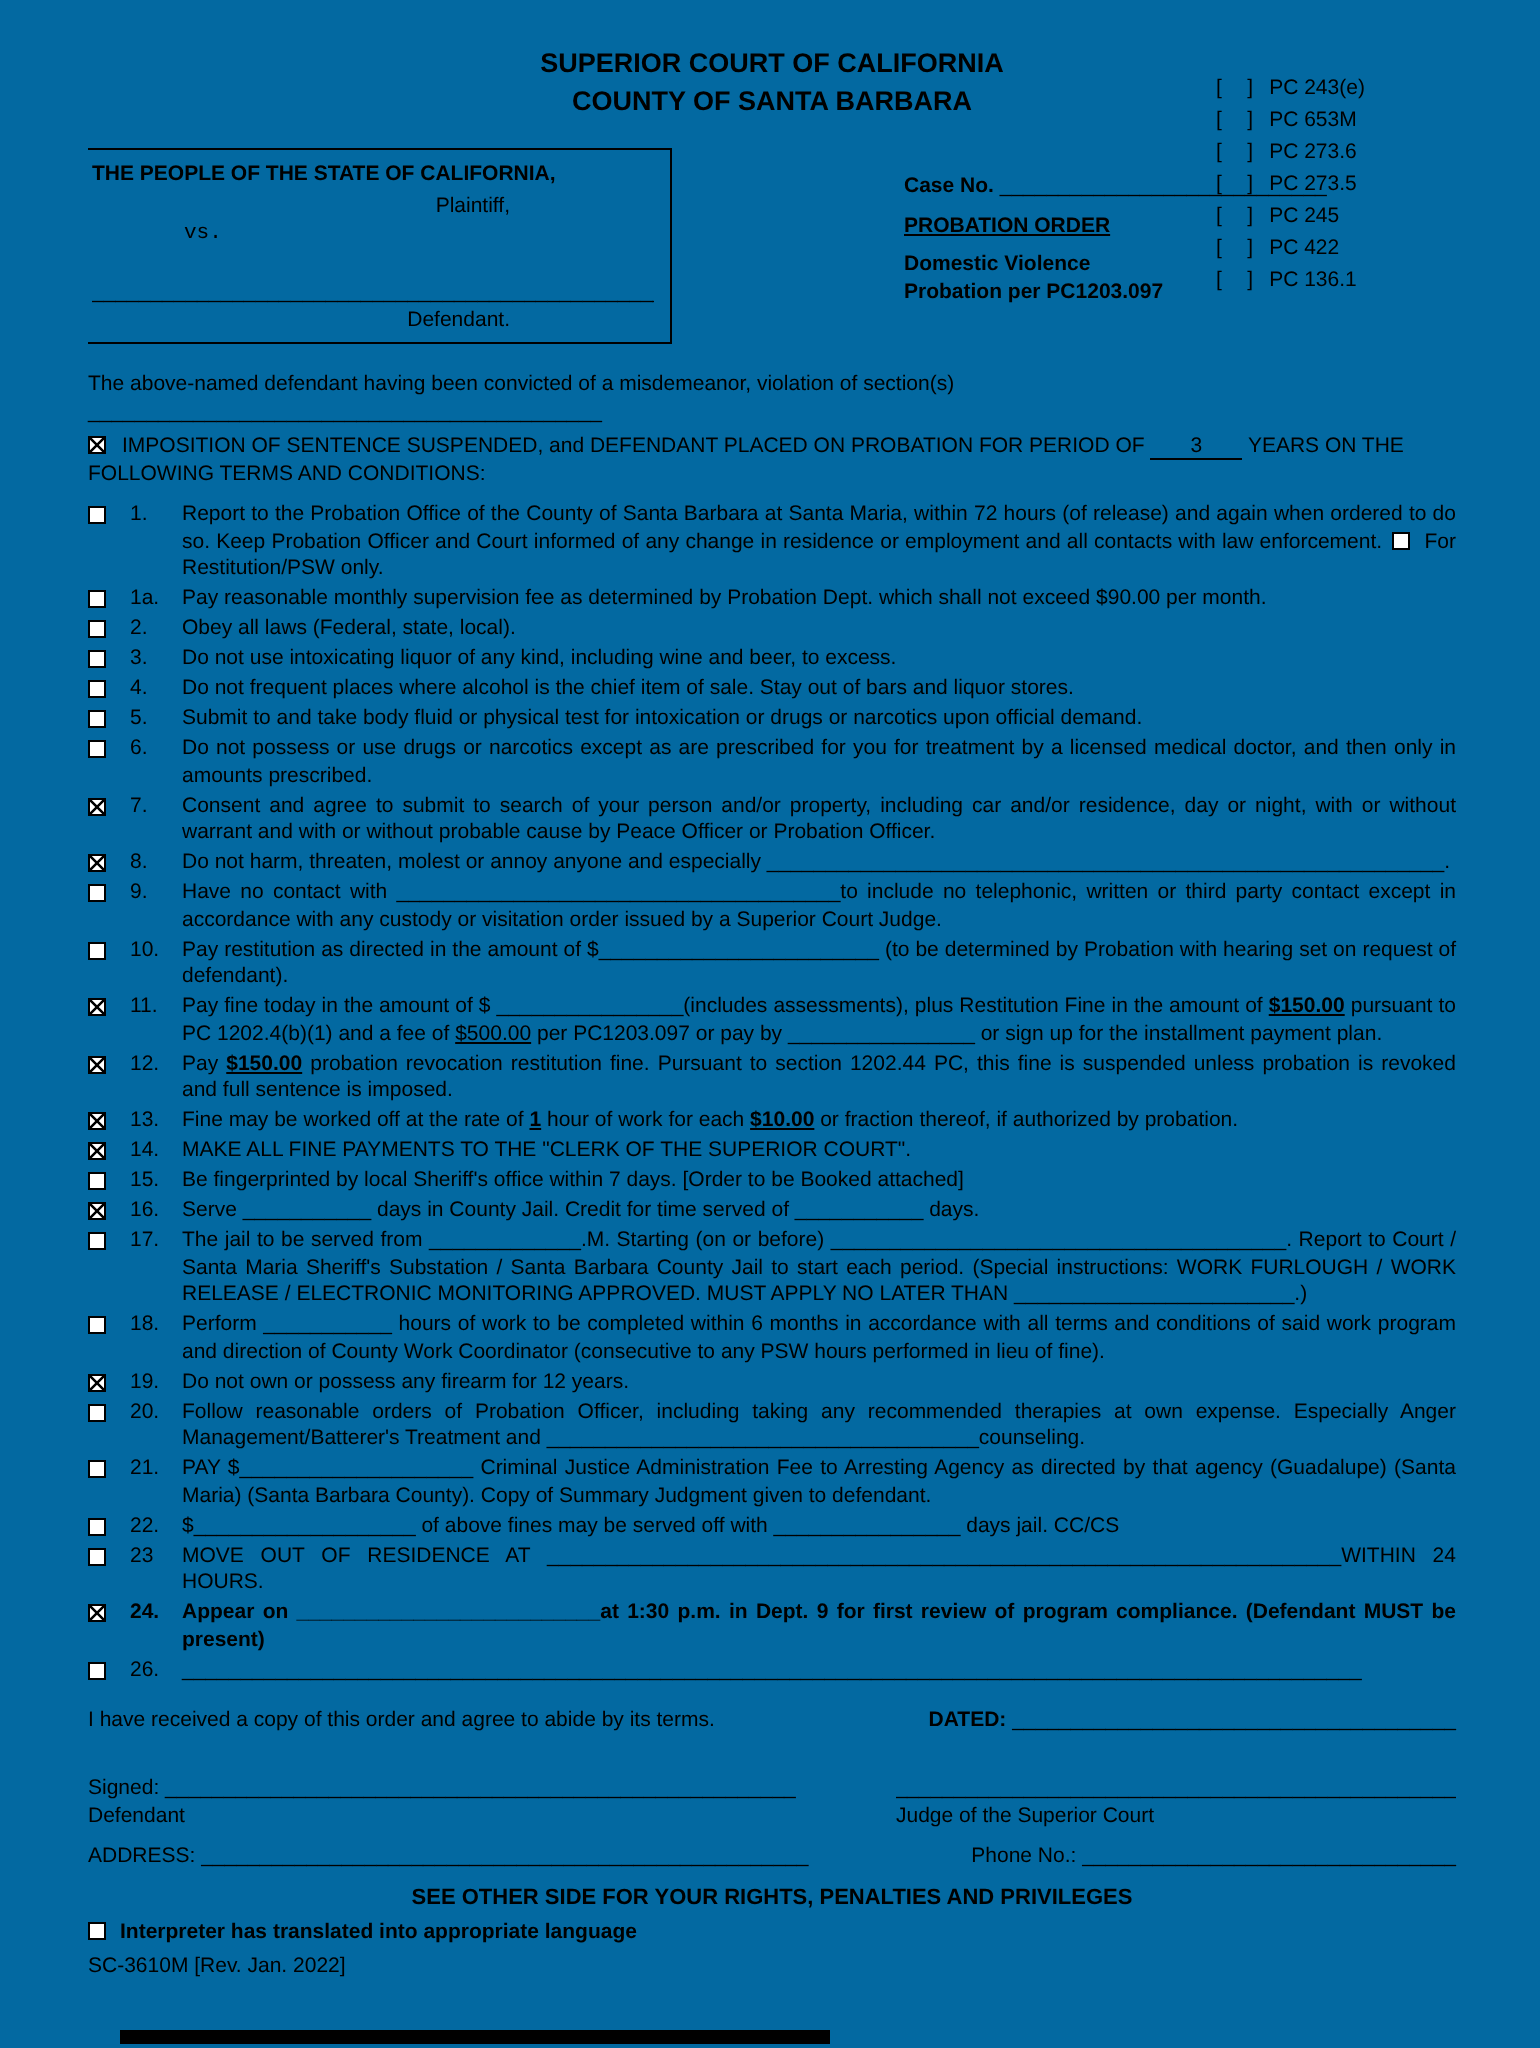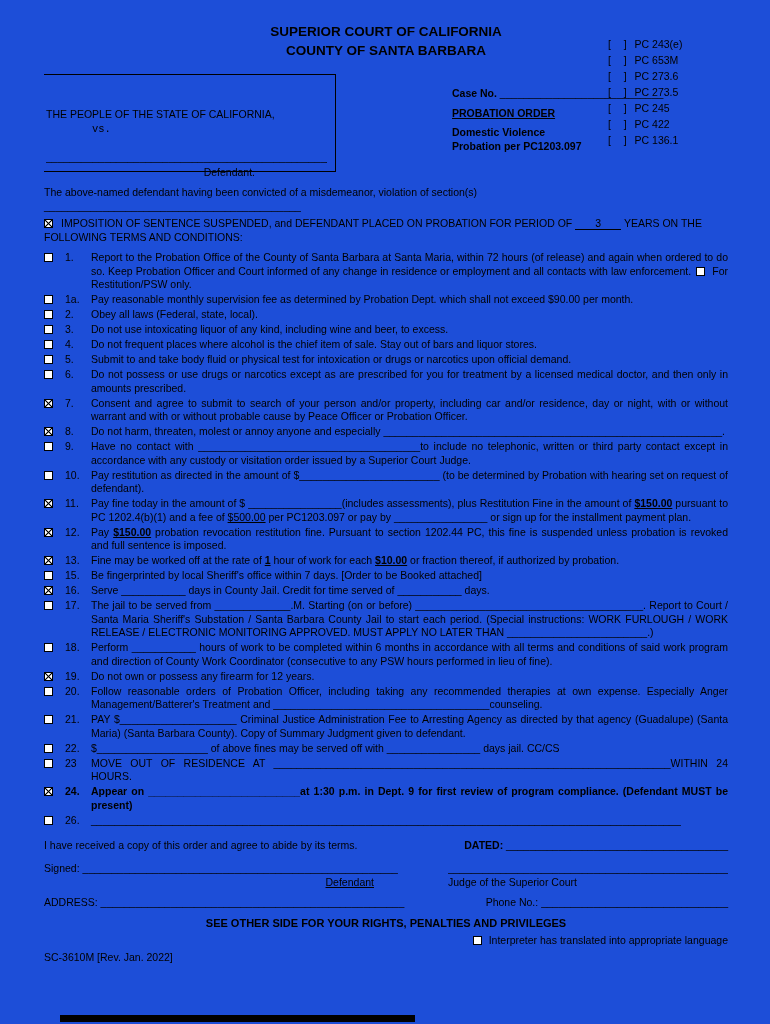--- a/index.html
+++ b/index.html
@@ -1,35 +1,35 @@
 <!DOCTYPE html>
 <html><head>
 <meta charset="utf-8">
 <style>
   * { margin:0; padding:0; box-sizing:border-box; }
   html,body { background:#ffffff; }
   .page {
     position:relative; width:770px; height:1024px; margin:0 auto;
-    padding:10px 42px 0 44px; background:#1d4ed8; color:#000;
+    padding:10px 42px 0 44px; background:#0369a1; color:#000;
     font-family:"Liberation Sans", sans-serif; font-size:10.5px; line-height:13.5px;
     overflow:hidden;
   }
   .b { font-weight:bold; }
 
   
   .top { position:relative; height:176px; }
   .court-title { position:absolute; top:12px; left:0; right:0; text-align:center;
                  font-weight:bold; font-size:13.5px; line-height:19px; }
   .pc-list { position:absolute; top:26px; right:0; width:120px; }
   .pc-row { display:flex; gap:7px; line-height:16px; white-space:nowrap; }
   .pc-brackets { letter-spacing:1px; }
   .caption-box { position:absolute; top:64px; left:0; width:292px; height:98px;
                  border-top:1.5px solid #000; border-right:1.5px solid #000; border-bottom:1.5px solid #000;
                  padding:6px 8px 4px 2px; }
-  .party { font-weight:normal;margin-top:27px; }
+  .party { font-weight:bold; }
   .pl { text-align:right; padding-right:72px; margin-top:2px; }
   .vs { padding-left:46px; margin-top:1px;font-family:Liberation Mono, monospace; }
   .dblank { margin-top:15px; overflow:hidden; white-space:nowrap; }
   .dl { text-align:right; padding-right:72px; margin-top:1px; }
   .case-info { position:absolute; top:77px; left:364px;margin-left:44px; }
   .case-info .line1 { margin-bottom:6px; }
   .case-info .t1 { margin-bottom:6px;text-decoration:underline; }
 
   
   .para { margin-bottom:4px; }
@@ -51,27 +51,27 @@
     background-image:
       linear-gradient(45deg,  transparent 42%, #000 45%, #000 55%, transparent 58%),
       linear-gradient(135deg, transparent 42%, #000 45%, #000 55%, transparent 58%);
   }
   .cbx.inline { margin:0 4px 0 2px; vertical-align:-1px; }
 
   
   .footer { }
   .frow { display:flex; justify-content:space-between; }
   .f1 { margin-top:12px; }
-  .f2 { margin-top:9px; }
+  .f2 { margin-top:20px; }
   .f3 { margin-top:1px; }
-  .f3 .sig-cap-left  { width:330px; text-align:right;text-decoration:underline; }
+  .f3 .sig-cap-left  { width:330px; text-align:left; }
   .f3 .sig-cap-right { width:280px; }
   .f4 { margin-top:6px; }
   .f5 { text-align:center; margin-top:8px; font-weight:bold; font-size:11px; }
-  .f6 { text-align:right; margin-top:3px; }
+  .f6 { text-align:left; margin-top:3px;font-weight:bold; }
   .f6 .cbx { margin-right:7px; vertical-align:-1px; }
   .f7 { margin-top:4px; }
   .blank { white-space:nowrap; overflow:hidden; }
   .scan-bar { position:absolute; left:60px; bottom:2px; width:355px; height:7px; background:#000; }
 </style>
 </head>
 <body>
 
 <div class="page">
 
@@ -107,20 +107,21 @@
           <span>PC 422</span>
         </div>
         <div class="pc-row">
           <span class="pc-brackets">[&nbsp;&nbsp;&nbsp;]</span>
           <span>PC 136.1</span>
         </div>
       </div>
 
     <div class="caption-box">
       <div class="party">THE PEOPLE OF THE STATE OF CALIFORNIA,</div>
+      <div class="pl">Plaintiff,</div>
       <div class="vs">vs.</div>
       <div class="dblank">__________________________________________________,</div>
       <div class="dl">Defendant.</div>
     </div>
 
     <div class="case-info">
       <div class="line1">
         <span class="b">Case No.</span>
         <span class="blank">____________________________</span>
       </div>
@@ -202,20 +203,25 @@
         </div>
         <div class="term">
           <span class="cbx checked"></span>
           <span class="num">12.</span>
           <div class="ttext">Pay <b><u>$150.00</u></b> probation revocation restitution fine. Pursuant to section 1202.44 PC, this fine is suspended unless probation is revoked and full sentence is imposed.</div>
         </div>
         <div class="term">
           <span class="cbx checked"></span>
           <span class="num">13.</span>
           <div class="ttext">Fine may be worked off at the rate of <b><u>1</u></b> hour of work for each <b><u>$10.00</u></b> or fraction thereof, if authorized by probation.</div>
+        </div>
+        <div class="term">
+          <span class="cbx checked"></span>
+          <span class="num">14.</span>
+          <div class="ttext">MAKE ALL FINE PAYMENTS TO THE "CLERK OF THE SUPERIOR COURT".</div>
         </div>
         <div class="term">
           <span class="cbx"></span>
           <span class="num">15.</span>
           <div class="ttext">Be fingerprinted by local Sheriff's office within 7 days. [Order to be Booked attached]</div>
         </div>
         <div class="term">
           <span class="cbx checked"></span>
           <span class="num">16.</span>
           <div class="ttext">Serve ___________ days in County Jail.  Credit for time served of ___________ days.</div>

